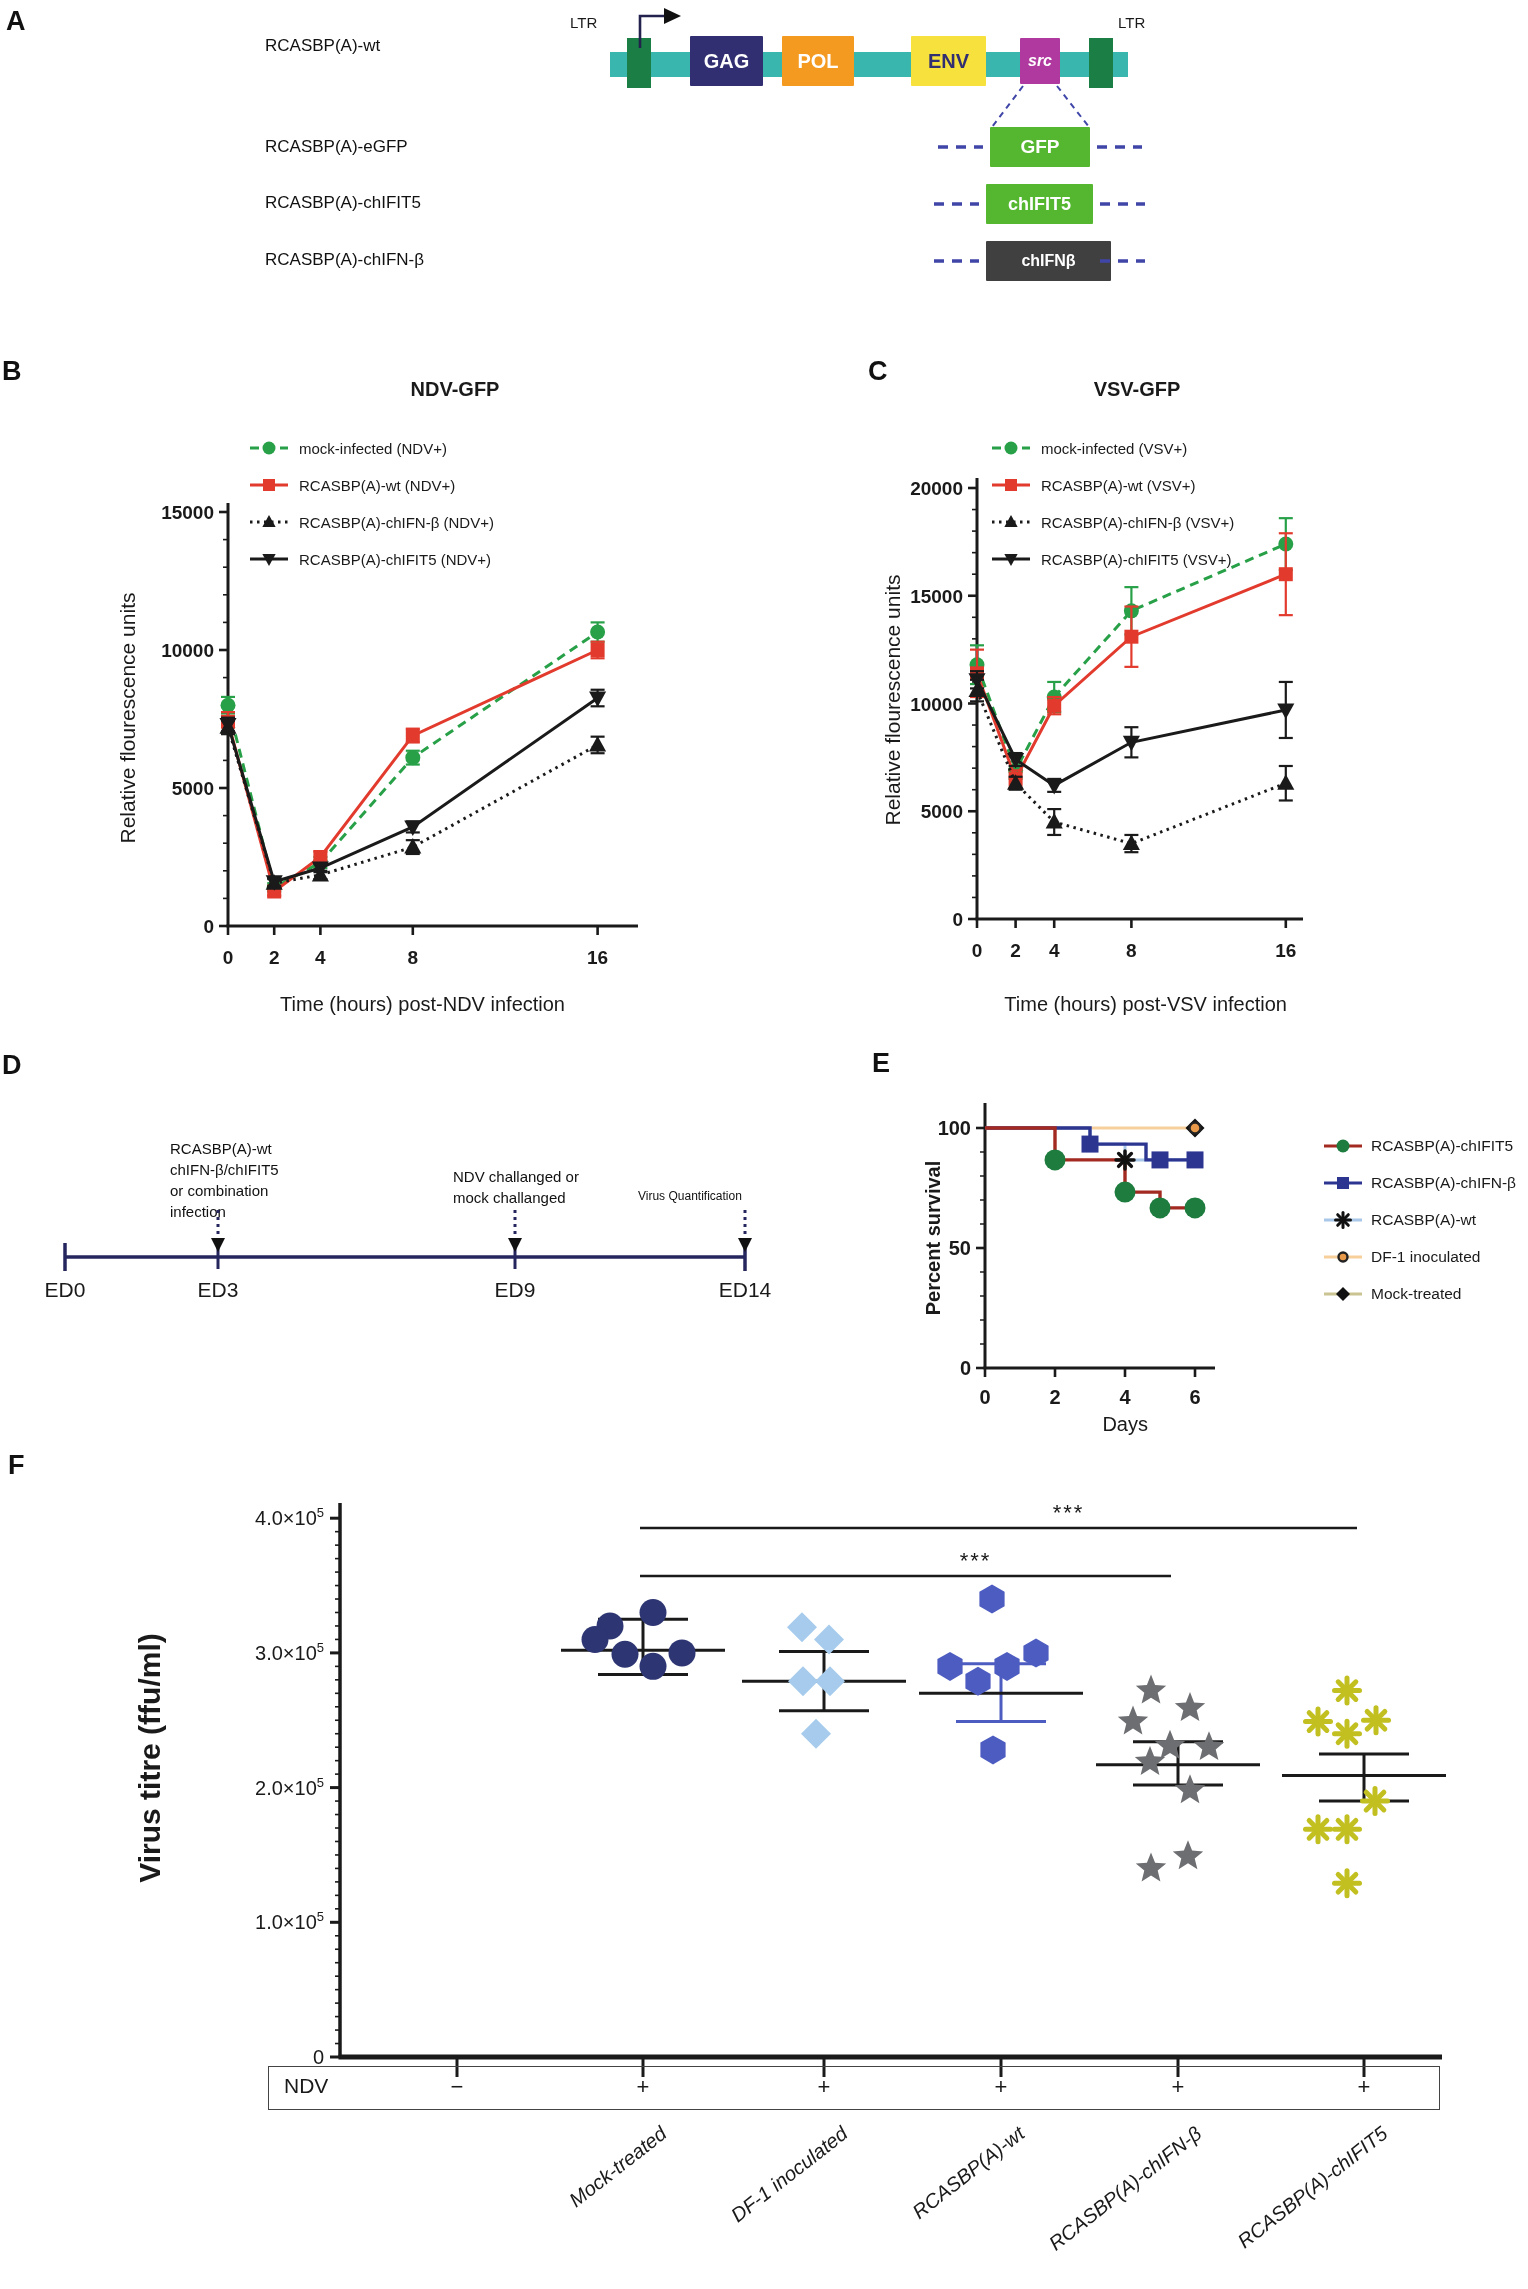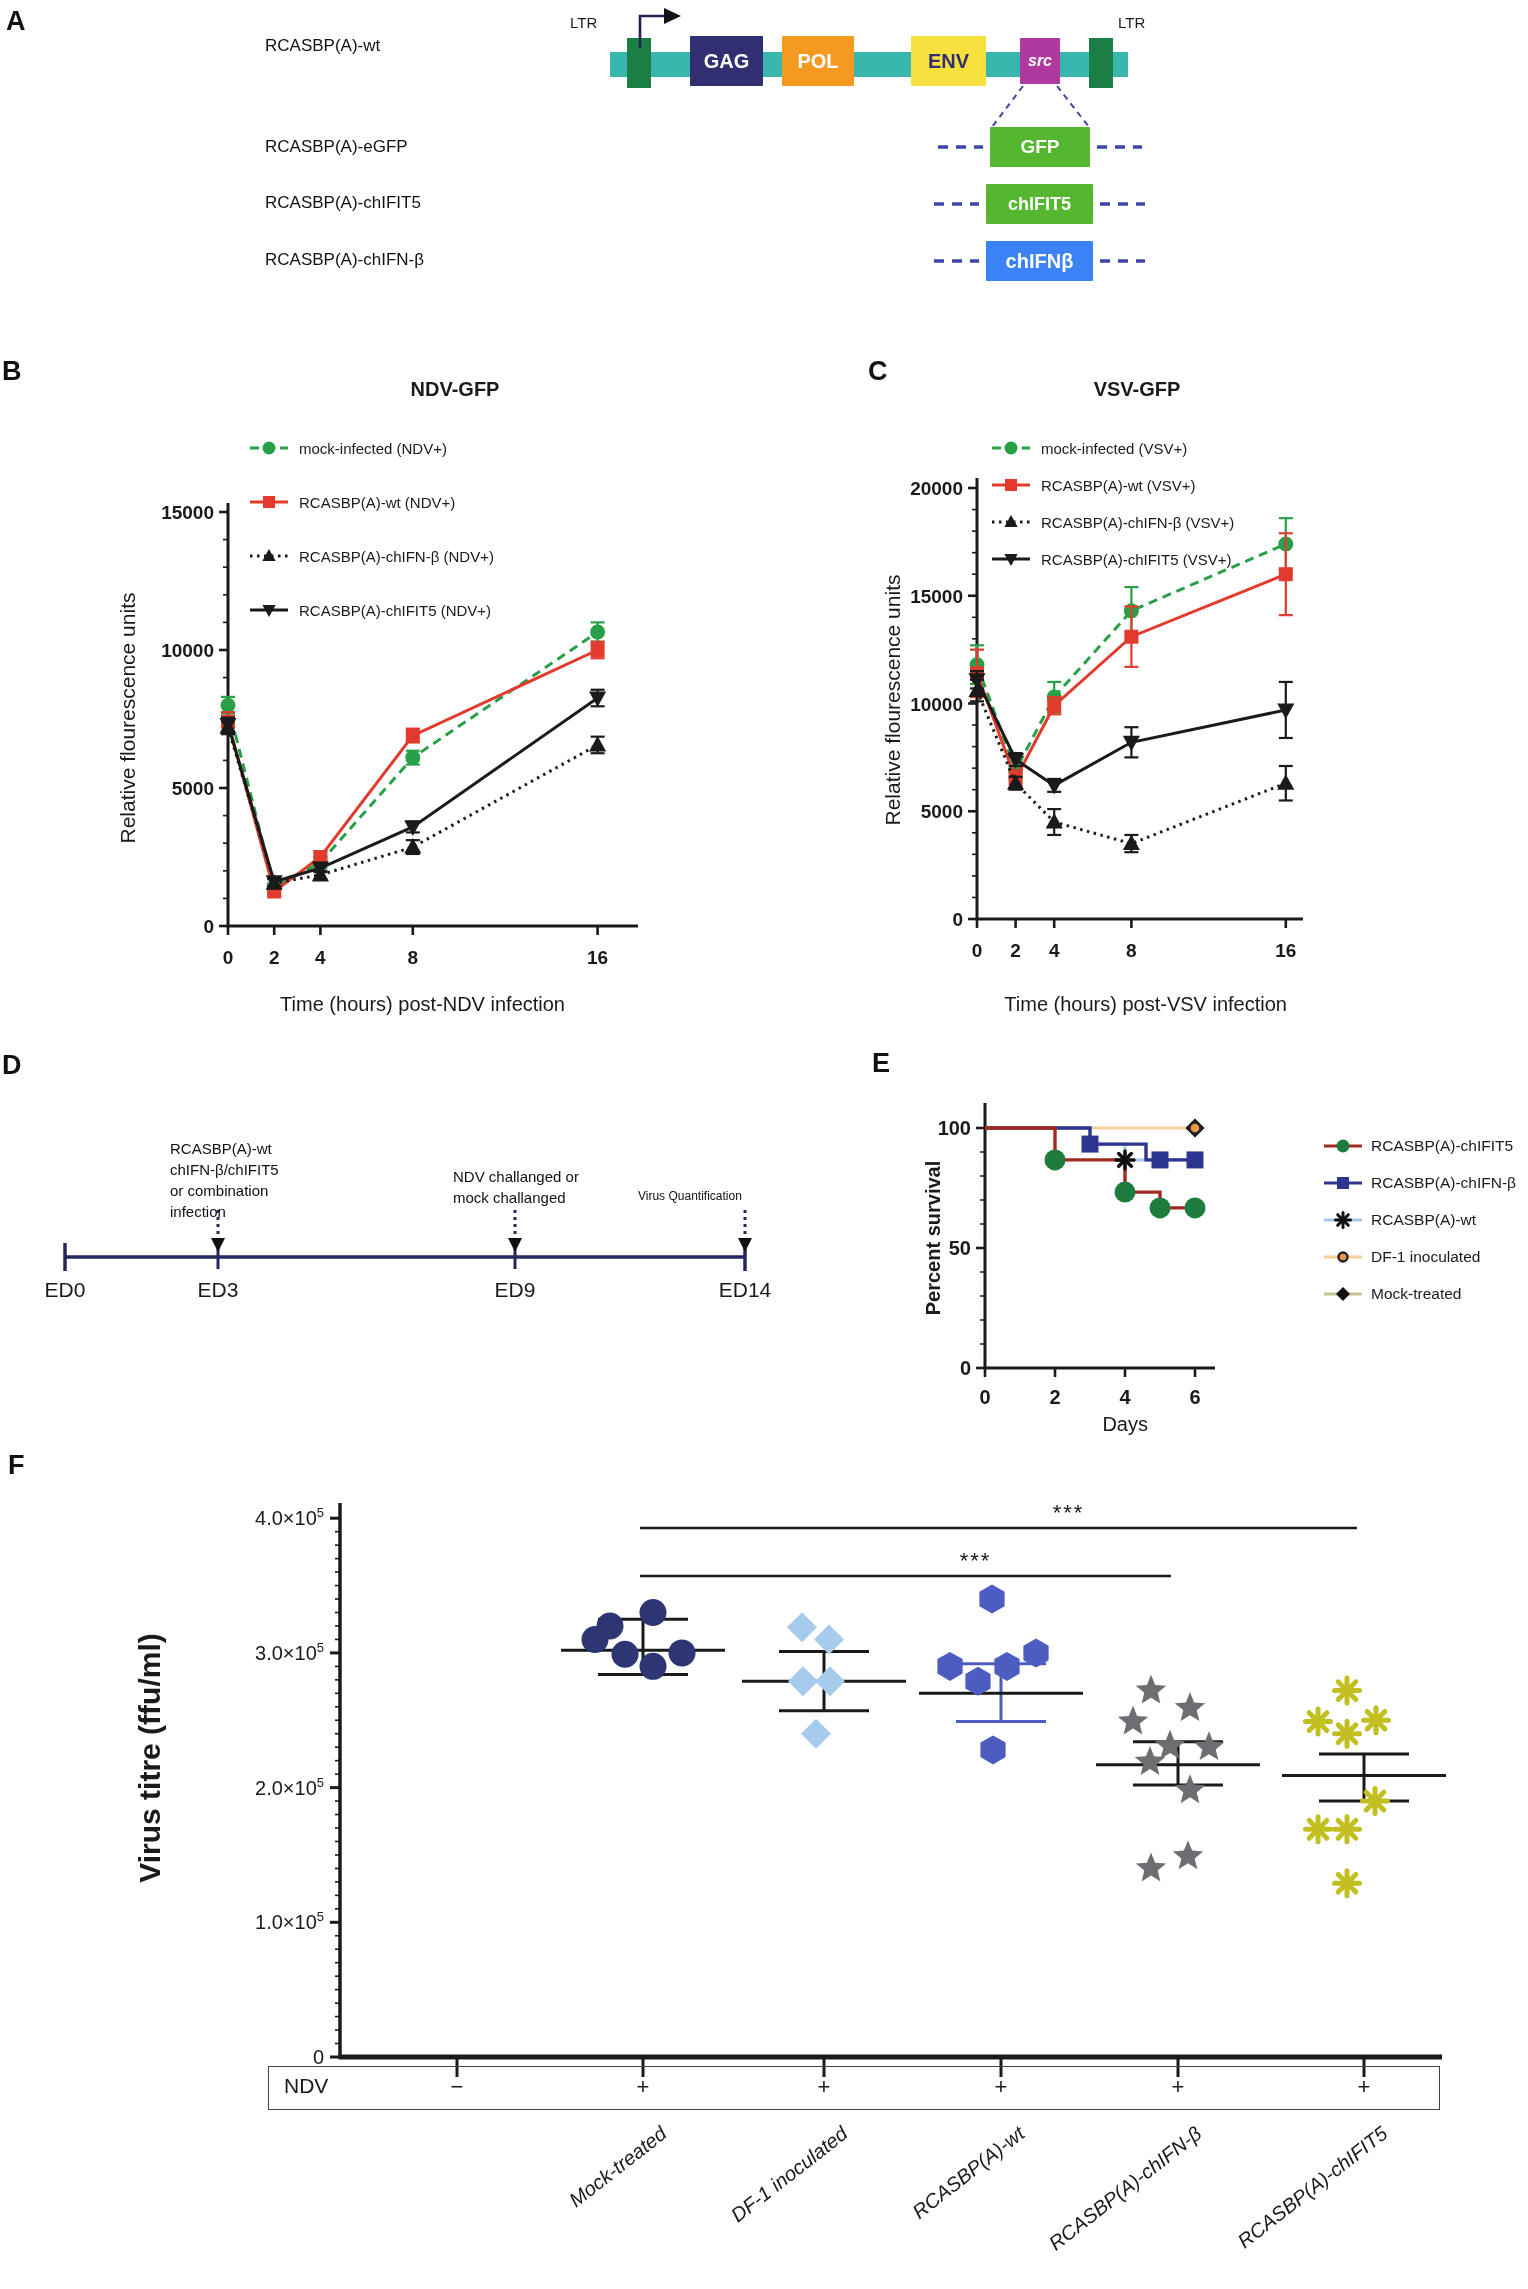--- a/index.html
+++ b/index.html
@@ -51,37 +51,37 @@
   <div class="abs" style="left:627px;top:38px;width:24px;height:50px;background:#1b7e44"></div>
   <div class="abs" style="left:1089px;top:38px;width:24px;height:50px;background:#1b7e44"></div>
 
   <div class="gene-box" style="left:690px;top:36px;width:73px;height:50px;background:#312f72;color:#fff;font-size:20px">GAG</div>
   <div class="gene-box" style="left:782px;top:36px;width:72px;height:50px;background:#f49a21;color:#fff;font-size:20px">POL</div>
   <div class="gene-box" style="left:911px;top:36px;width:75px;height:50px;background:#f7e13c;color:#312f72;font-size:20px">ENV</div>
   <div class="gene-box" style="left:1020px;top:38px;width:40px;height:46px;background:#b0399f;color:#fff;font-size:16px;font-style:italic">src</div>
 
   <div class="gene-box" style="left:990px;top:127px;width:100px;height:40px;background:#55b72f;color:#fff;font-size:19px">GFP</div>
   <div class="gene-box" style="left:986px;top:184px;width:107px;height:40px;background:#55b72f;color:#fff;font-size:18px">chIFIT5</div>
-  <div class="gene-box" style="left:986px;top:241px;width:107px;height:40px;background:#3b82f6;color:#fff;font-size:20px">chIFNβ</div>
+  <div class="gene-box" style="left:986px;top:241px;width:125px;height:40px;background:#404040;color:#fff;font-size:16px">chIFNβ</div>
 
   <svg id="svg-a" class="layer" width="1528" height="330">
       <line x1="1023" y1="86" x2="992" y2="127" stroke="#4046a8" stroke-width="2" stroke-dasharray="6 5" stroke-linecap="butt"></line>
       <line x1="1057" y1="86" x2="1089" y2="127" stroke="#4046a8" stroke-width="2" stroke-dasharray="6 5" stroke-linecap="butt"></line>
       <line x1="938" y1="147" x2="983" y2="147" stroke="#4046a8" stroke-width="3.5" stroke-dasharray="10 8" stroke-linecap="butt"></line>
       <line x1="1097" y1="147" x2="1142" y2="147" stroke="#4046a8" stroke-width="3.5" stroke-dasharray="10 8" stroke-linecap="butt"></line>
       <line x1="934" y1="204" x2="979" y2="204" stroke="#4046a8" stroke-width="3.5" stroke-dasharray="10 8" stroke-linecap="butt"></line>
       <line x1="1100" y1="204" x2="1145" y2="204" stroke="#4046a8" stroke-width="3.5" stroke-dasharray="10 8" stroke-linecap="butt"></line>
       <line x1="934" y1="261" x2="979" y2="261" stroke="#4046a8" stroke-width="3.5" stroke-dasharray="10 8" stroke-linecap="butt"></line>
       <line x1="1100" y1="261" x2="1145" y2="261" stroke="#4046a8" stroke-width="3.5" stroke-dasharray="10 8" stroke-linecap="butt"></line>
       <path d="M640 48L640 16L664 16" stroke="#23224f" stroke-width="2.6" fill="none"></path>
       <polygon points="664,8 681,16 664,24" fill="#111111"></polygon>
     </svg>
 
   <div class="abs chart-title" style="left:305px;top:378px;width:300px">NDV-GFP</div>
-  <div class="abs legend" style="left:248px;top:436px;gap:30px">
+  <div class="abs legend" style="left:248px;top:436px;gap:13px">
     <div class="lrow">
         <svg class="lmark" width="42" height="24">
           <line x1="2" y1="12" x2="40" y2="12" stroke="#27a048" stroke-width="3" stroke-dasharray="9 6"></line>
           <circle cx="21" cy="12" r="6.5" fill="#27a048"></circle>
         </svg>
         <span>mock-infected (NDV+)</span>
       </div>
     <div class="lrow">
         <svg class="lmark" width="42" height="24">
           <line x1="2" y1="12" x2="40" y2="12" stroke="#e23b2e" stroke-width="3"></line>

